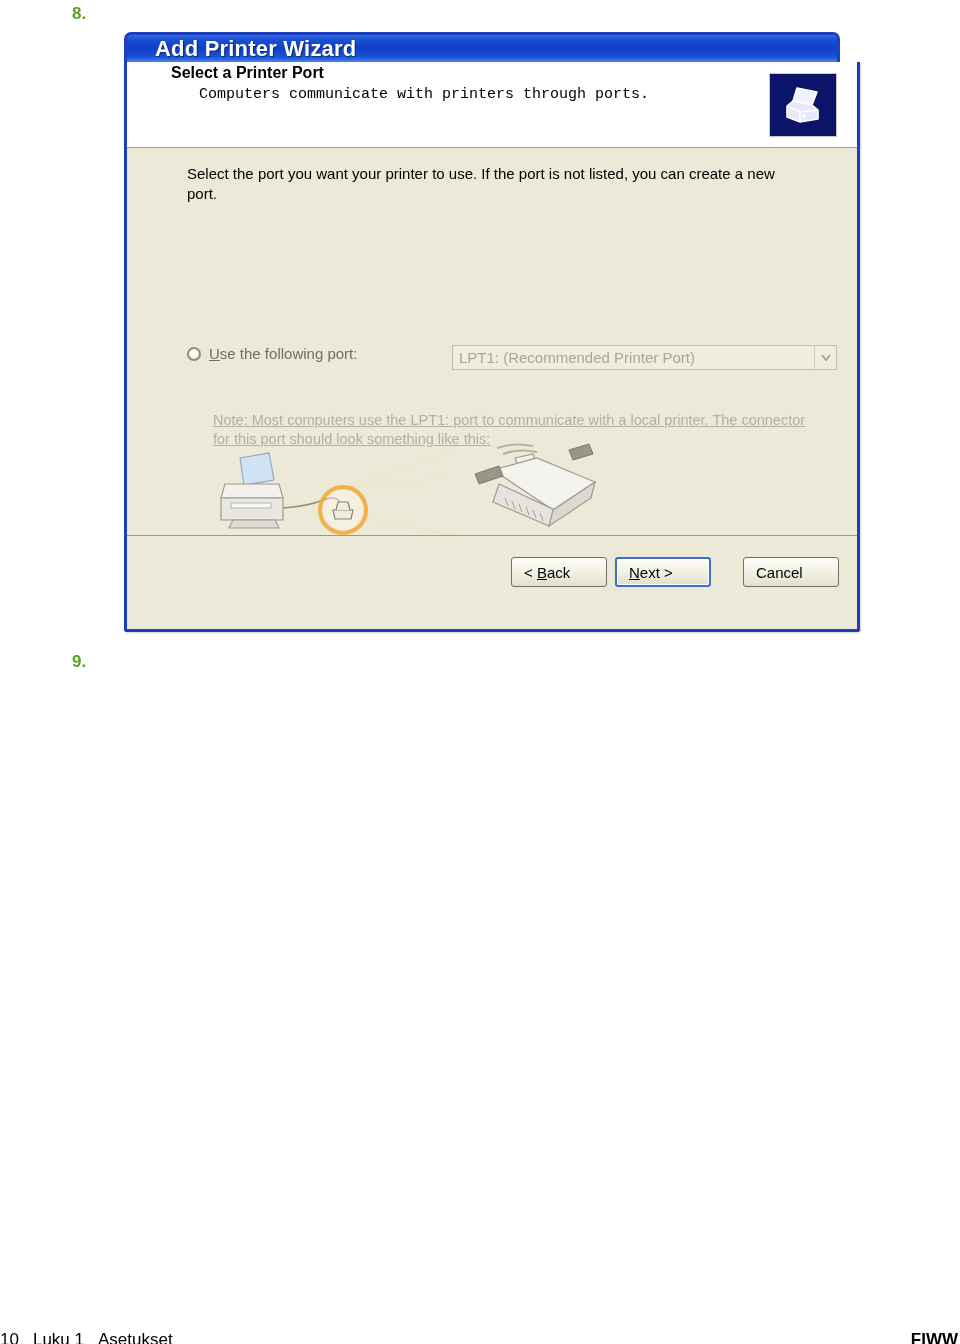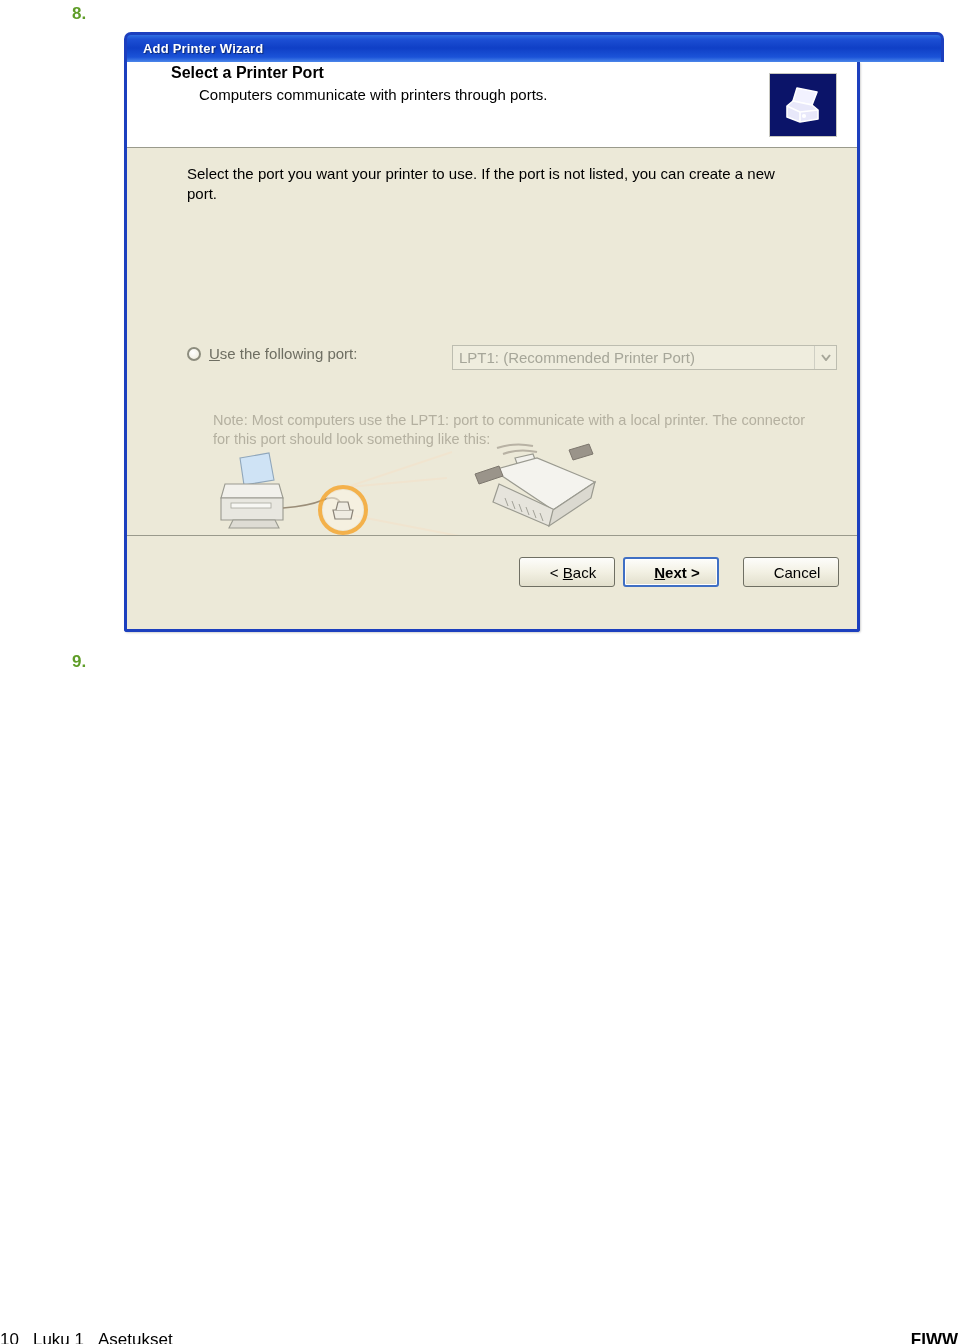--- a/index.html
+++ b/index.html
@@ -52,35 +52,35 @@
     border: 3px solid #1c3fbe;
     border-top: none;
     border-radius: 0 0 3px 3px;
     box-sizing: border-box;
     box-shadow: 1px 1px 2px rgba(0,0,0,0.18);
   }
   .titlebar {
     position: absolute;
     left: -3px;
     top: -30px;
-    width: 820px;
+    width: 716px;
     height: 30px;
     box-sizing: border-box;
     border: 3px solid #1c3fbe;
     border-bottom: none;
     border-radius: 7px 7px 0 0;
     background: linear-gradient(to bottom,
         #2f6fe0 0%, #1c4fd4 16%, #0f3fc6 48%, #1b53d8 82%, #4b86ea 100%);
     color: #ffffff;
-    font-size: 13px;
+    font-size: 22px;
     font-weight: bold;
     letter-spacing: 0.2px;
     display: flex;
     align-items: center;
-    padding-left: 16px;
+    padding-left: 28px;
     text-shadow: 1px 1px 1px rgba(0,0,0,0.45);
   }
 
   
   .dlg-header {
     position: relative;
     height: 86px;
     background: #ffffff;
     border-bottom: 1px solid #9a9a8c;
     box-sizing: border-box;
@@ -89,20 +89,21 @@
   .dlg-header h1 {
     margin: 0 0 4px 0;
     font-size: 16px;
     font-weight: bold;
     color: #000000;
   }
   .dlg-header p {
     margin: 0 0 0 28px;
     font-size: 15px;
     color: #000000;
+    font-family: Liberation Mono, monospace;
   }
   .header-icon {
     position: absolute;
     right: 20px;
     top: 11px;
     width: 66px;
     height: 62px;
     background: #0b1469;
     border: 1px solid #c8c8c0;
     display: flex;
@@ -227,20 +228,21 @@
   .type-label  { position: absolute; left: 82px; top: 444px; font-size: 15px; }
 
   .note {
     position: absolute;
     left: 86px;
     top: 248px;
     width: 600px;
     font-size: 14.5px;
     line-height: 1.35;
     color: #b4b0a0;
+    text-decoration: underline;
   }
 
   .illus {
     position: absolute;
     left: 70px;
     top: 292px;
     width: 450px;
     height: 110px;
   }
 
@@ -263,31 +265,29 @@
     width: 96px;
     height: 30px;
     box-sizing: border-box;
     background: linear-gradient(to bottom,#fdfdfb 0%,#f3f1e4 48%,#e2dfcc 100%);
     border: 1px solid #6f6f63;
     border-radius: 3px;
     font-size: 15px;
     color: #000000;
     display: flex;
     align-items: center;
-    justify-content: center;
     font-family: "Liberation Sans", sans-serif;
     cursor: pointer;
     padding-left: 12px;
   }
   .btn.default {
     border: 2px solid #3f6fc4;
     box-shadow: inset 0 0 0 1px #ffffff;
-    font-weight: bold;
-  }
-  .btn.spaced { margin-left: 16px; }
+  }
+  .btn.spaced { margin-left: 24px; }
 
   
   .pagefoot {
     position: absolute;
     left: 0;
     bottom: 14px;
     width: 960px;
     font-size: 17px;
     color: #000000;
   }

